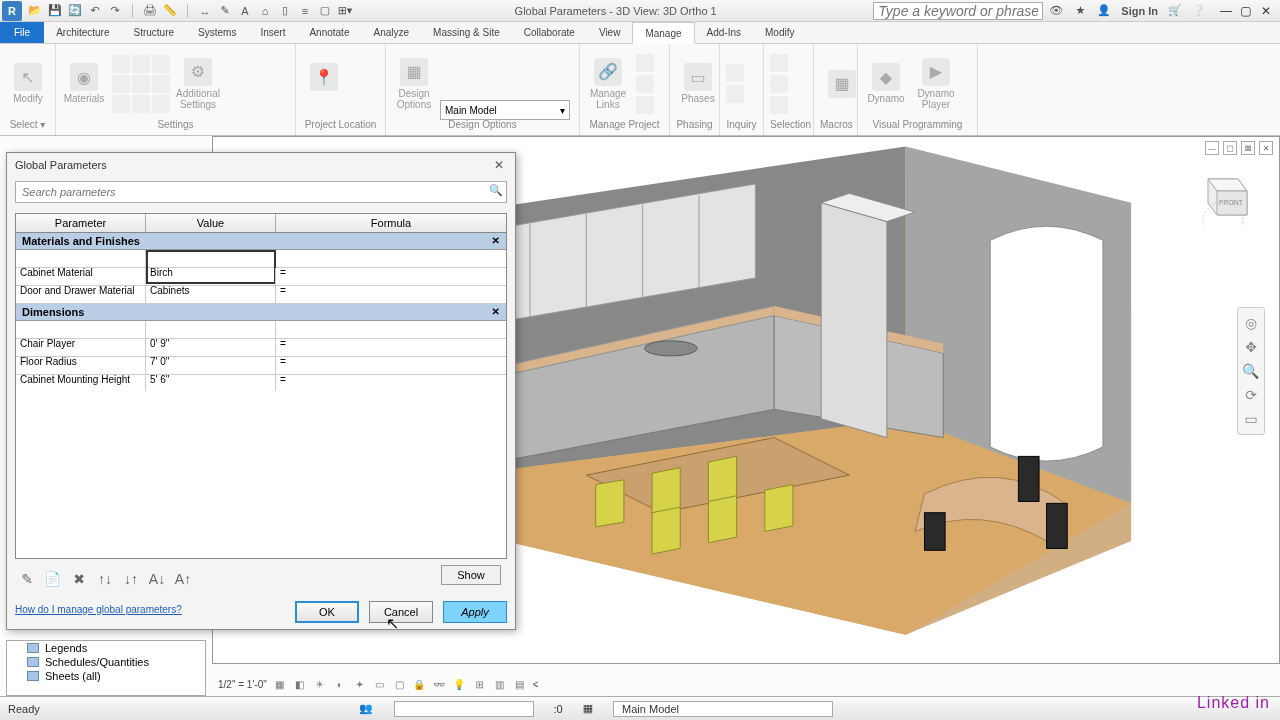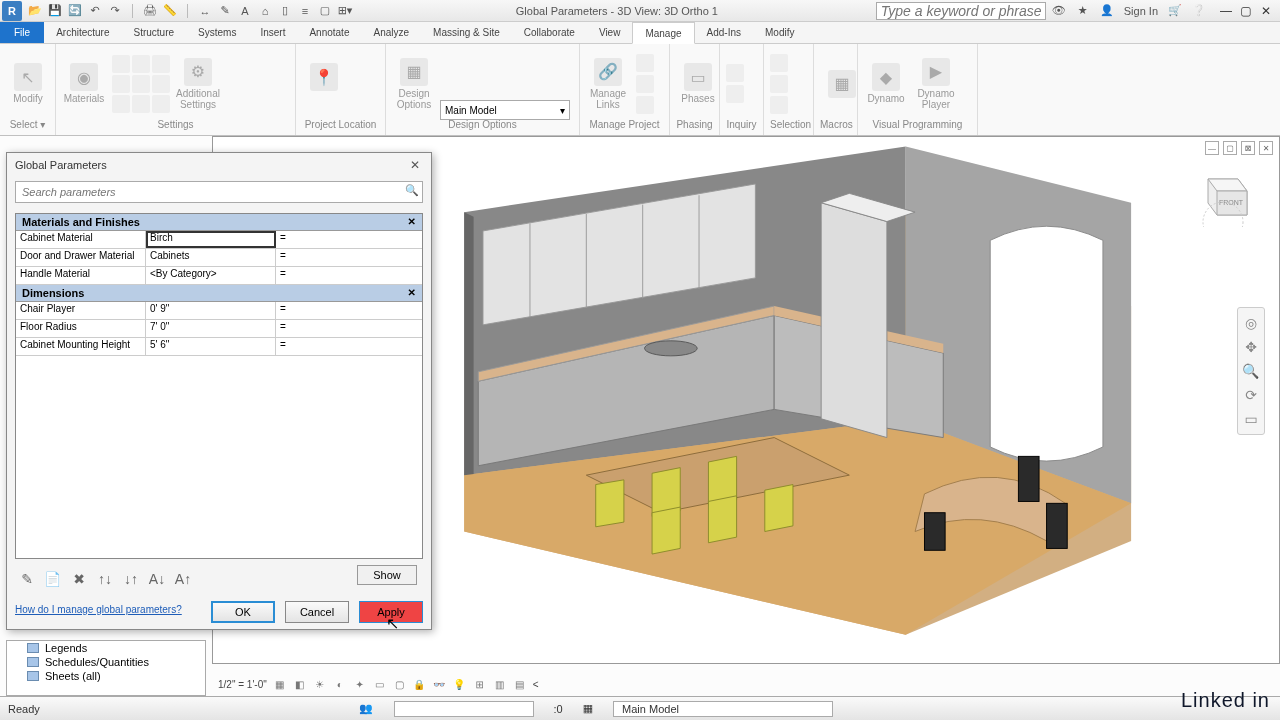--- a/index.html
+++ b/index.html
@@ -38,67 +38,67 @@
 
 .workspace { position: absolute; top: 136px; left: 0; right: 0; bottom: 24px; background: #fcfcfc; }
 .viewport { position: absolute; top: 0; left: 212px; right: 0; bottom: 32px; background: #fff; border: 1px solid #999; overflow: hidden; }
 .viewport-topright { position: absolute; top: 4px; right: 6px; display: flex; gap: 4px; }
 .viewport-topright .vicon { width: 14px; height: 14px; border: 1px solid #aaa; font-size: 8px; display:flex;align-items:center;justify-content:center;color:#666;cursor:pointer;}
 .viewcube { position: absolute; top: 30px; right: 26px; width: 60px; height: 60px; }
 .navbar { position: absolute; top: 170px; right: 14px; width: 28px; background: #f5f5f5; border: 1px solid #ccc; border-radius: 3px; display: flex; flex-direction: column; gap: 6px; padding: 6px 0; align-items: center; }
 .navbar div { width: 18px; height: 18px; color: #888; font-size: 14px;display:flex;align-items:center;justify-content:center;cursor:pointer;}
 
 
-.dialog { position: absolute; top: 152px; left: 6px; width: 426px; height: 478px; background: #f4f4f4; border: 1px solid #888; box-shadow: 2px 2px 8px rgba(0,0,0,0.3); z-index: 10; }
+.dialog { position: absolute; top: 152px; left: 6px; width: 510px; height: 478px; background: #f4f4f4; border: 1px solid #888; box-shadow: 2px 2px 8px rgba(0,0,0,0.3); z-index: 10; }
 .dialog-title { height: 24px; display: flex; align-items: center; padding: 0 8px; font-size: 11px; color: #333; }
 .dialog-close { margin-left: auto; width: 16px; height: 16px; display: flex; align-items: center; justify-content: center; cursor: pointer; color: #555; font-size: 12px; }
 .dialog-body { padding: 4px 8px; }
 .searchwrap { position: relative; }
 .searchwrap input { width: 100%; height: 22px; border: 1px solid #aaa; padding: 0 22px 0 6px; font-size: 11px; font-style: italic; color: #888; }
 .searchwrap .sicon { position: absolute; right: 4px; top: 3px; width: 14px; height: 14px; color: #666; }
 
 .param-table { margin-top: 10px; border: 1px solid #888; background: #fff; height: 346px; }
 .pt-head { display: flex; background: linear-gradient(#fafafa,#e8e8e8); border-bottom: 1px solid #888; }
 .pt-h { border-right: 1px solid #aaa; padding: 3px 6px; text-align: center; font-size: 11px; }
 .pt-h.p { width: 130px; } .pt-h.v { width: 130px; } .pt-h.f { flex: 1; border-right: none; }
 .pt-group { background: #b9cde5; font-weight: bold; padding: 2px 6px; position: relative; border-bottom: 1px solid #999; }
 .pt-group .exp { position: absolute; right: 6px; top: 2px; font-size: 10px; }
 .pt-row { display: flex; border-bottom: 1px solid #ccc; height: 18px; }
-.pt-row .c { border-right: 1px solid #ccc; padding: 1px 4px; font-size: 10px; overflow: hidden; white-space: nowrap; }
+.pt-row .c { border-right: 1px solid #ccc; padding: 17px 4px; font-size: 10px; overflow: hidden; white-space: nowrap; }
 .pt-row .c.p { width: 130px; } .pt-row .c.v { width: 130px; } .pt-row .c.f { flex: 1; border-right: none; }
 .pt-row.sel .c.v { outline: 2px solid #333; outline-offset: -2px; }
 
 .dialog-footer { padding: 4px 8px; }
 .tool-icons { display: flex; gap: 10px; padding: 4px 0 8px 4px; align-items: center; }
 .tool-icons .ti { width: 16px; height: 16px; color: #666; cursor: pointer; font-size: 14px;display:flex;align-items:center;justify-content:center;}
 .showbtn { position: absolute; right: 14px; bottom: 44px; width: 60px; height: 20px; border: 1px solid #999; background: #f0f0f0; font-size: 11px; cursor: pointer; }
 .dlg-link { color: #1e5db8; text-decoration: underline; font-size: 10px; cursor: pointer; }
 .dlg-btns { display: flex; gap: 10px; justify-content: flex-end; margin-top: 6px; }
 .dlg-btn { width: 64px; height: 22px; border: 1px solid #888; background: linear-gradient(#fafafa,#e4e4e4); font-size: 11px; cursor: pointer; }
 .dlg-btn.primary { border: 2px solid #2a8dd4; }
-.dlg-btn.active { border: 1px solid #2a8dd4; background: #ef4444; }
+.dlg-btn.active { border: 1px solid #2a8dd4; background: #7dd3fc; font-style: italic; }
 
 
 .pbrowser { position: absolute; left: 6px; bottom: 24px; width: 200px; height: 56px; background: #fff; border: 1px solid #aaa; z-index: 5; font-size: 11px; overflow: hidden; }
 .pb-row { display: flex; align-items: center; gap: 6px; padding: 1px 6px 1px 20px; }
 .pb-icon { width: 12px; height: 10px; background: #a7c5e8; border: 1px solid #6a8cb0; }
 
 
 .vcb { position: absolute; bottom: 26px; left: 218px; right: 6px; height: 20px; display: flex; align-items: center; gap: 6px; font-size: 10px; color: #444; }
 .vcb .vi { width: 14px; height: 14px; color: #777;display:flex;align-items:center;justify-content:center;}
 
 
 .statusbar { position: absolute; bottom: 0; left: 0; right: 0; height: 24px; background: linear-gradient(#fafafa,#e4e4e4); border-top: 1px solid #aaa; display: flex; align-items: center; padding: 0 8px; font-size: 11px; color: #333; gap: 20px; }
 .statusbar .sb-field { border: 1px solid #aaa; padding: 1px 8px; background: #fff; height: 16px; display: flex; align-items: center; }
 .cursor-arrow { position: absolute; top: 614px; left: 386px; z-index: 50; font-size: 16px; color: #000; pointer-events: none; }
 
 
 .design-dd { width: 130px; height: 20px; border: 1px solid #aaa; background: #fff; display: flex; align-items: center; padding: 0 4px; font-size: 10px; position: absolute; top: 100px; left: 440px; }
 
-.watermark { position: absolute; bottom: 8px; right: 10px; color: #0f172a; font-size: 20px; font-weight: 300; letter-spacing: 1px; z-index: 20; }
+.watermark { position: absolute; bottom: 8px; right: 10px; color: #a21caf; font-size: 16px; font-weight: 300; letter-spacing: 1px; z-index: 20; }
 svg { display: block; }
 </style>
 </head>
 <body>
 
 <div class="titlebar">
   <div class="appicon">R</div>
   <div class="qat">
     <span class="icon">📂</span>
     <span class="icon">💾</span>
@@ -117,21 +117,21 @@
     <span class="icon">≡</span>
     <span class="icon">▢</span>
     <span class="icon">⊞▾</span>
   </div>
   <div class="title">Global Parameters - 3D View: 3D Ortho 1</div>
   <input class="searchbox" placeholder="Type a keyword or phrase" style="">
   <div class="right">
     <span class="icon">👁</span>
     <span class="icon">★</span>
     <span class="icon">👤</span>
-    <span style="color:#555;cursor:pointer;">Sign In</span>
+    <span style="color:#555;cursor:pointer;font-weight:bold;">Sign In</span>
     <span class="icon">🛒</span>
     <span class="icon">❔</span>
   </div>
   <div class="winbtns">
     <span class="winbtn">—</span>
     <span class="winbtn">▢</span>
     <span class="winbtn">✕</span>
   </div>
 </div>
 
@@ -355,20 +355,25 @@
   <div class="dialog-title">
     <span>Global Parameters</span>
     <span class="dialog-close">✕</span>
   </div>
   <div class="dialog-body">
     <div class="searchwrap">
       <input placeholder="Search parameters" style="">
       <span class="sicon">🔍</span>
     </div>
     <div class="param-table">
+      <div class="pt-head">
+        <div class="pt-h p">Parameter</div>
+        <div class="pt-h v">Value</div>
+        <div class="pt-h f">Formula</div>
+      </div>
       <div class="pt-group"><span>Materials and Finishes</span><span class="exp">✕</span></div>
       <div class="pt-row sel">
         <div class="c p">Cabinet Material</div>
           <div class="c v">Birch</div>
           <div class="c f">=</div>
       </div>
       <div class="pt-row">
         <div class="c p">Door and Drawer Material</div>
           <div class="c v">Cabinets</div>
           <div class="c f">=</div>

